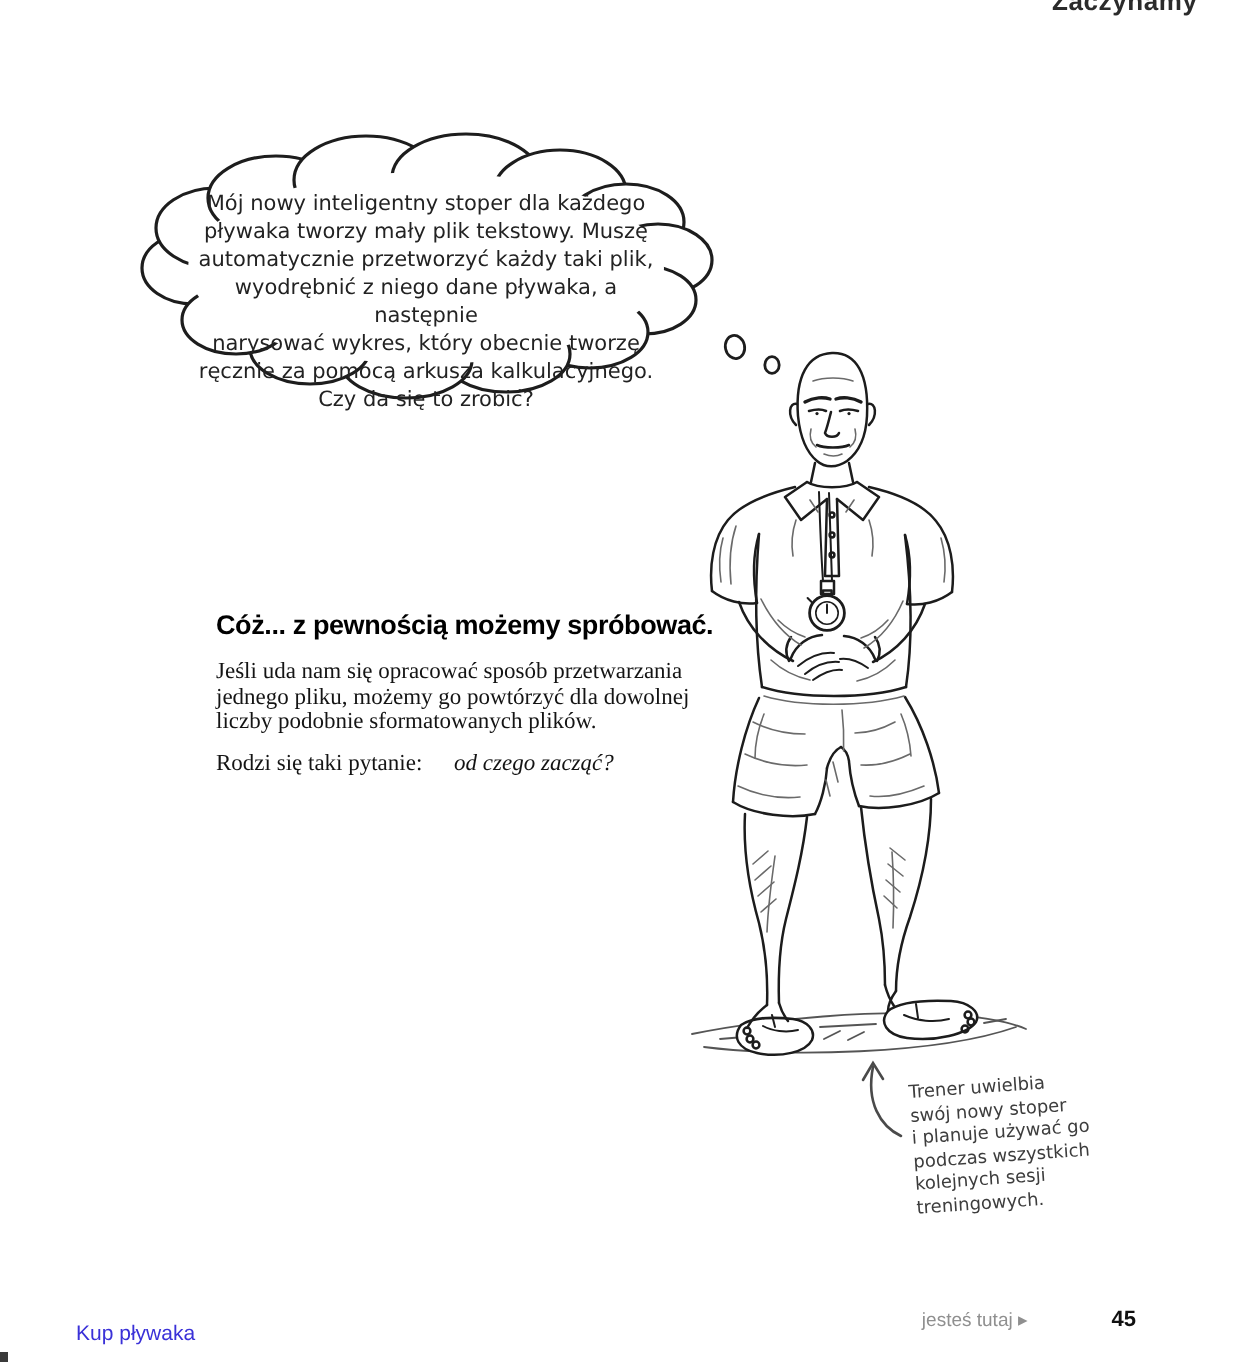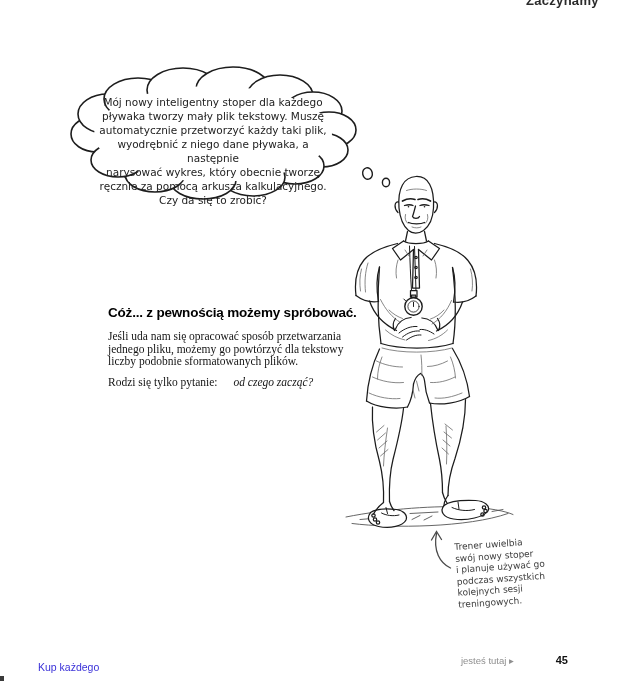--- a/index.html
+++ b/index.html
@@ -205,35 +205,35 @@
 
   <div class="abs" id="bubble-text">
     <div>Mój nowy inteligentny stoper dla każdego</div>
     <div>pływaka tworzy mały plik tekstowy. Muszę</div>
     <div>automatycznie przetworzyć każdy taki plik,</div>
     <div>wyodrębnić z niego dane pływaka, a następnie</div>
     <div>narysować wykres, który obecnie tworzę</div>
     <div>ręcznie za pomocą arkusza kalkulacyjnego.</div>
     <div>Czy da się to zrobić?</div>
   </div>
-  <div class="abs" id="section-paragraph">Jeśli uda nam się opracować sposób przetwarzania jednego pliku, możemy go powtórzyć dla tekstowy liczby podobnie sformatowanych plików.</div>
+  <div class="abs" id="section-paragraph">Jeśli uda nam się opracować sposób przetwarzania jednego pliku, możemy go powtórzyć dla dowolnej liczby podobnie sformatowanych plików.</div>
   <div class="abs" id="section-question">
-    <span>Rodzi się tylko pytanie: </span><em>od czego zacząć?</em>
+    <span>Rodzi się taki pytanie: </span><em>od czego zacząć?</em>
   </div>
 
   <div class="abs" id="annotation">
     <div>Trener uwielbia</div>
     <div>swój nowy stoper</div>
     <div>i planuje używać go</div>
     <div>podczas wszystkich</div>
     <div>kolejnych sesji</div>
     <div>treningowych.</div>
   </div>
 
-  <a class="abs" id="buy-link">Kup każdego</a>
+  <a class="abs" id="buy-link">Kup pływaka</a>
   <div class="abs" id="footer-right">
     <div>
       <span id="you-are-here">jesteś tutaj ▸</span><span id="page-number">45</span>
     </div>
     <div id="recommend-link">Poleć książkę</div>
   </div>
 
   <div class="abs" id="dark-bar"></div>
   <div class="abs" id="corner-speck"></div>
 </div>

